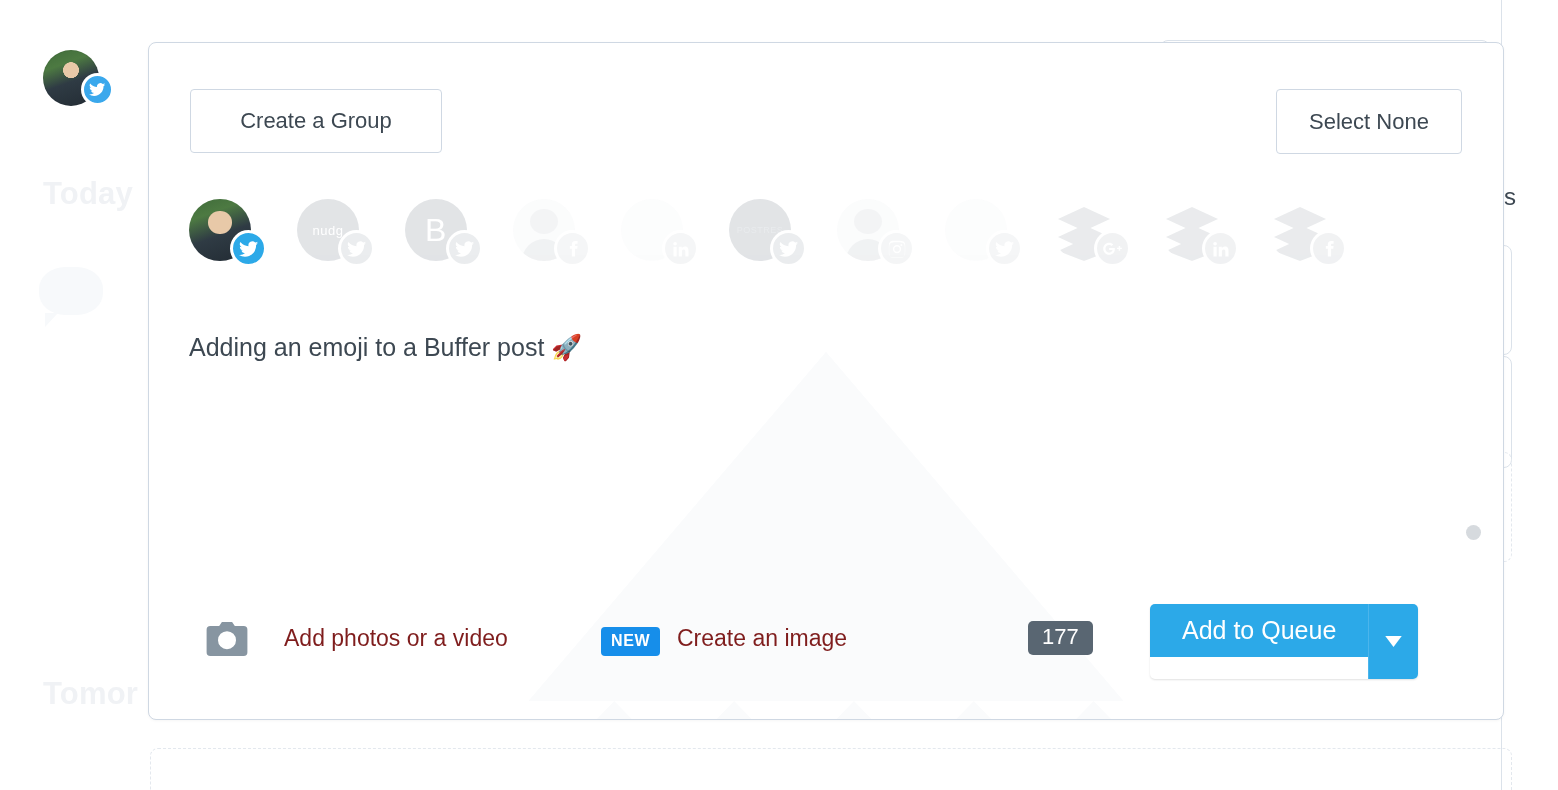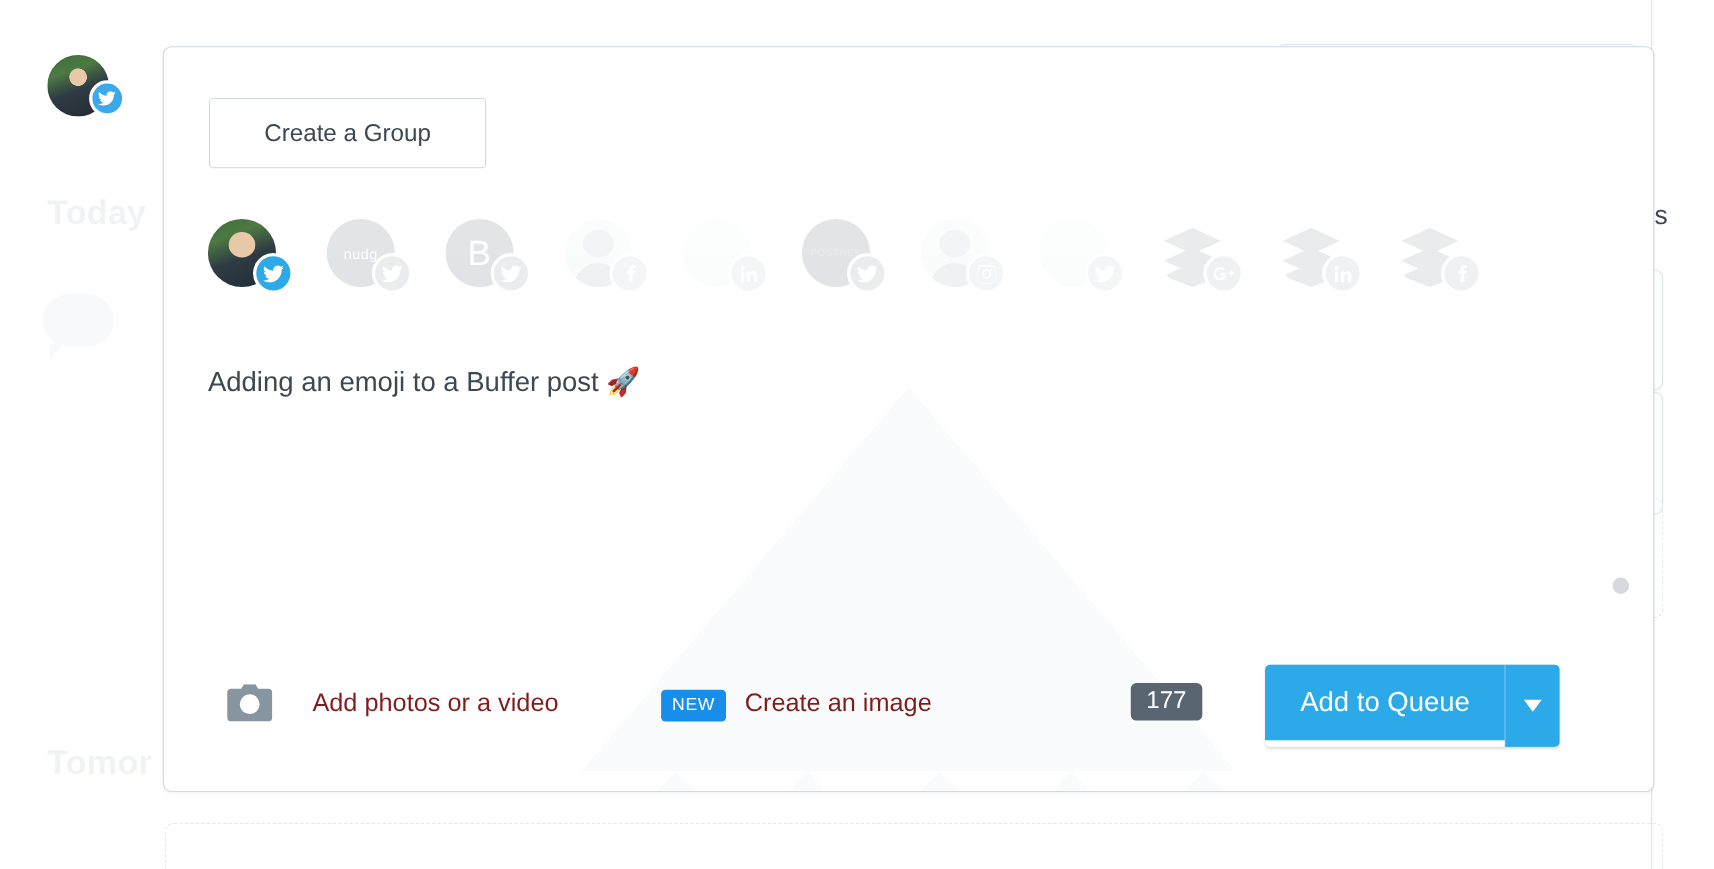--- a/index.html
+++ b/index.html
@@ -160,36 +160,36 @@
   .footer { position: absolute; left: 0; bottom: 0; width: 100%; height: 120px; }
   .cam-icon { position: absolute; left: 57px; top: 23px; width: 42px; height: 34px; }
   .cam-icon svg { width: 42px; height: 34px; fill: #8795a1; }
   .foot-link {
     position: absolute; font-size: 23px; color: #7f1d1d; white-space: nowrap; cursor: pointer;
   }
   .link-photos { left: 135px; top: 26px; }
   .link-image { left: 528px; top: 26px; }
   .new-badge {
     position: absolute; left: 452px; top: 28px;
-    background: #168eea; color: #fff; font-size: 16px; font-weight: 400;
+    background: #168eea; color: #fff; font-size: 16px; font-weight: 700;
     letter-spacing: .6px; border-radius: 4px; padding: 5px 10px 6px;
   }
   .char-count {
     position: absolute; left: 879px; top: 22px;
     background: #596672; color: #fff; font-size: 22px;
     border-radius: 5px; padding: 5px 14px 7px; line-height: 1;
   }
   .queue-group {
     position: absolute; left: 1001px; top: 5px;
     display: flex; border-radius: 5px; overflow: hidden;
     box-shadow: 0 1px 2px rgba(0,0,0,.12);
   }
   .queue-main {
     background: #2ca9e8; color: #fff; font-size: 25px;
-    padding: 0 32px; height: 69px; display: flex; align-items: center;
+    padding: 0 32px; height: 53px; display: flex; align-items: center;
     cursor: pointer; border: none;
     font-family: "Liberation Sans", sans-serif;
   }
   .queue-split { width: 1px; height: 75px; background: #4bb5ec; }
   .queue-arrow {
     background: #2ca9e8; width: 49px; height: 75px;
     display: flex; align-items: center; justify-content: center; cursor: pointer;
   }
   .queue-arrow svg { width: 17px; height: 11px; fill: #fff; }
 
@@ -234,20 +234,21 @@
         <polygon points="678,310 1010,700 346,700" fill="#fbfcfd"></polygon>
         <polygon points="678,310 1010,700 346,700" fill="#fafbfc"></polygon>
         <path d="M346 660 l60 62 60-62 60 62 60-62 60 62 60-62 60 62 60-62 60 62 60-62 60 62 60-62" fill="#ffffff"></path>
       </svg>
     </div>
 
     <div class="card-inner">
 
       <button class="btn-outline btn-create-group">Create a Group</button>
 
+      <button class="btn-outline btn-select-none">Select None</button>
 
       <div class="avatars">
 
         <div class="avatar-wrap active">
           <div class="avatar-img">
               <div class="ph-photo"></div>
             </div>
           <div class="avatar-badge">
             <svg viewBox="0 0 24 24">
                 <path d="M23 4.9c-.8.4-1.7.6-2.6.8 1-.6 1.7-1.5 2-2.5-.9.5-1.9.9-3 1.1a4.7 4.7 0 0 0-8 4.3A13.3 13.3 0 0 1 1.7 3.7a4.7 4.7 0 0 0 1.4 6.2c-.8 0-1.5-.2-2.1-.6 0 2.2 1.6 4.1 3.7 4.5-.6.2-1.3.2-2 .1a4.7 4.7 0 0 0 4.4 3.2A9.4 9.4 0 0 1 0 19.1a13.2 13.2 0 0 0 7.2 2.1c8.6 0 13.3-7.1 13.3-13.3v-.6c.9-.7 1.7-1.5 2.3-2.4z"></path>

